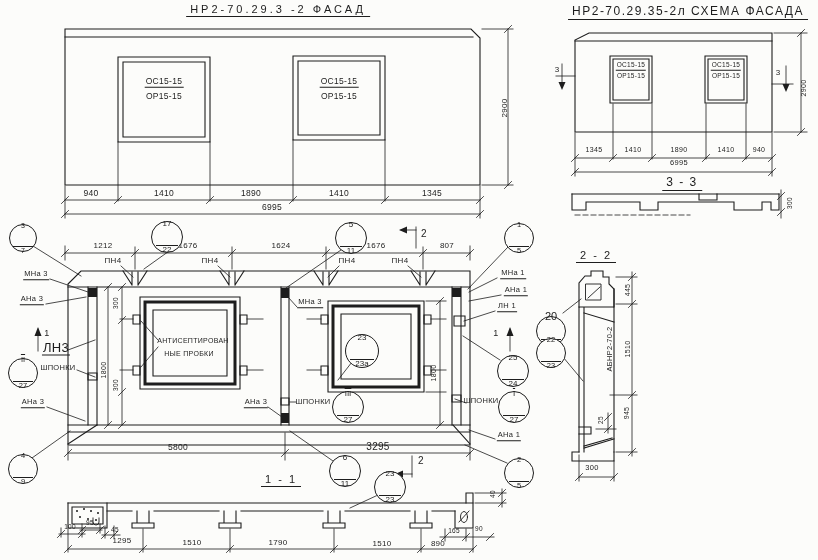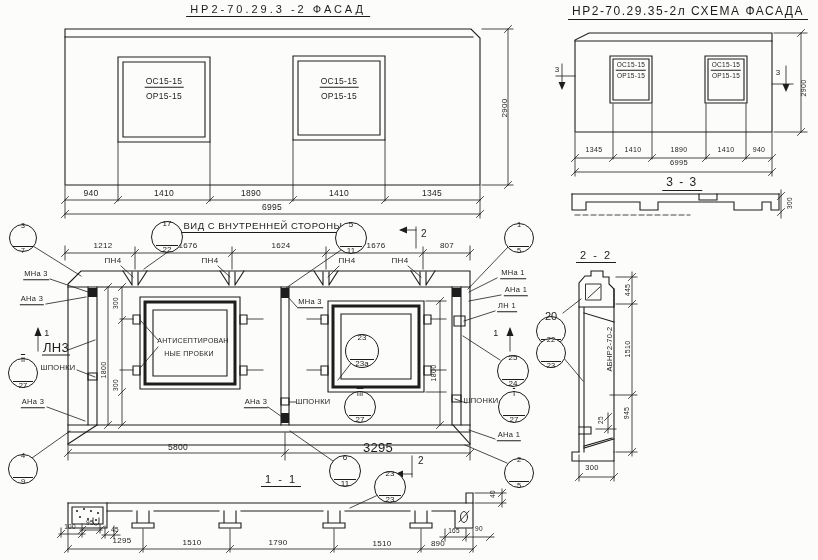--- a/index.html
+++ b/index.html
@@ -140,21 +140,20 @@
         <circle cx="91" cy="511" r="1"></circle>
       <circle cx="98" cy="513" r="1"></circle>
         <circle cx="80" cy="517" r="1"></circle>
         <circle cx="88" cy="519" r="1"></circle>
       <circle cx="96" cy="520" r="1"></circle>
     </g>
   </svg>
 
   <div class="title t-facade">НР2-70.29.3 -2  ФАСАД</div>
   <div class="title t-schema">НР2-70.29.35-2л  СХЕМА ФАСАДА</div>
-  <div class="title t-inner">ВИД С ВНУТРЕННЕЙ СТОРОНЫ</div>
   <div class="title t-s11">1 - 1</div>
   <div class="title t-s22">2 - 2</div>
   <div class="title t-s33">3 - 3</div>
 
   <div class="layer" id="labels">
       <span class="lbl u" style="left: 164px; top: 82px; font-size: 8.5px;">ОС15-15</span>
       <span class="lbl" style="left: 164px; top: 96px; font-size: 8.5px;">ОР15-15</span>
       <span class="lbl u" style="left: 339px; top: 82px; font-size: 8.5px;">ОС15-15</span>
       <span class="lbl" style="left: 339px; top: 96px; font-size: 8.5px;">ОР15-15</span>
       <span class="lbl" style="left: 91px; top: 193px; font-size: 8.5px;">940</span>
@@ -203,21 +202,21 @@
       <span class="lbl rot" style="left: 116px; top: 385px; font-size: 6.5px;">300</span>
       <span class="lbl rot" style="left: 103px; top: 370px; font-size: 7px;">1800</span>
       <span class="lbl rot" style="left: 433px; top: 373px; font-size: 7px;">1800</span>
       <span class="lbl u" style="left: 513px; top: 274px; font-size: 7.5px;">МНа 1</span>
       <span class="lbl u" style="left: 516px; top: 291px; font-size: 7.5px;">АНа 1</span>
       <span class="lbl u" style="left: 507px; top: 307px; font-size: 7.5px;">ЛН 1</span>
       <span class="lbl" style="left: 496px; top: 333px; font-size: 9px;">1</span>
       <span class="lbl" style="left: 481px; top: 401px; font-size: 7.5px;">ШПОНКИ</span>
       <span class="lbl u" style="left: 509px; top: 436px; font-size: 7.5px;">АНа 1</span>
       <span class="lbl" style="left: 178px; top: 447px; font-size: 8.5px;">5800</span>
-      <span class="lbl" style="left: 378px; top: 447px; font-size: 13px;">3295</span>
+      <span class="lbl" style="left: 378px; top: 447px; font-size: 10px;">3295</span>
       <span class="lbl" style="left: 421px; top: 461px; font-size: 10px;">2</span>
       <span class="lbl" style="left: 70px; top: 527px; font-size: 6.5px;">100</span>
       <span class="lbl" style="left: 90px; top: 523px; font-size: 6.5px;">95</span>
       <span class="lbl" style="left: 115px; top: 530px; font-size: 6.5px;">45</span>
       <span class="lbl" style="left: 122px; top: 541px; font-size: 8px;">1295</span>
       <span class="lbl" style="left: 192px; top: 543px; font-size: 8px;">1510</span>
       <span class="lbl" style="left: 278px; top: 543px; font-size: 8px;">1790</span>
       <span class="lbl" style="left: 382px; top: 544px; font-size: 8px;">1510</span>
       <span class="lbl" style="left: 438px; top: 544px; font-size: 8px;">890</span>
       <span class="lbl" style="left: 454px; top: 531px; font-size: 6.5px;">165</span>
@@ -253,21 +252,21 @@
         <span class="b">27</span>
       </div>
       <div class="callout" style="left: 8px; top: 454px; height: 28px; width: 28px; font-size: 7.5px;">
         <span class="a">4</span>
         <span class="b">9</span>
       </div>
       <div class="callout" style="left: 345px; top: 334px; height: 32px; width: 32px; font-size: 8px;">
         <span class="a">23</span>
         <span class="b">23а</span>
       </div>
-      <div class="callout tol" style="left: 344px; top: 391px; height: 30px; width: 30px; font-size: 8px;">
+      <div class="callout tol" style="left: 332px; top: 391px; height: 30px; width: 30px; font-size: 8px;">
         <span class="a">III</span>
         <span class="b">27</span>
       </div>
       <div class="callout" style="left: 497px; top: 355px; height: 30px; width: 30px; font-size: 8px;">
         <span class="a">25</span>
         <span class="b">24</span>
       </div>
       <div class="callout tol" style="left: 498px; top: 391px; height: 30px; width: 30px; font-size: 8px;">
         <span class="a">I</span>
         <span class="b">27</span>

